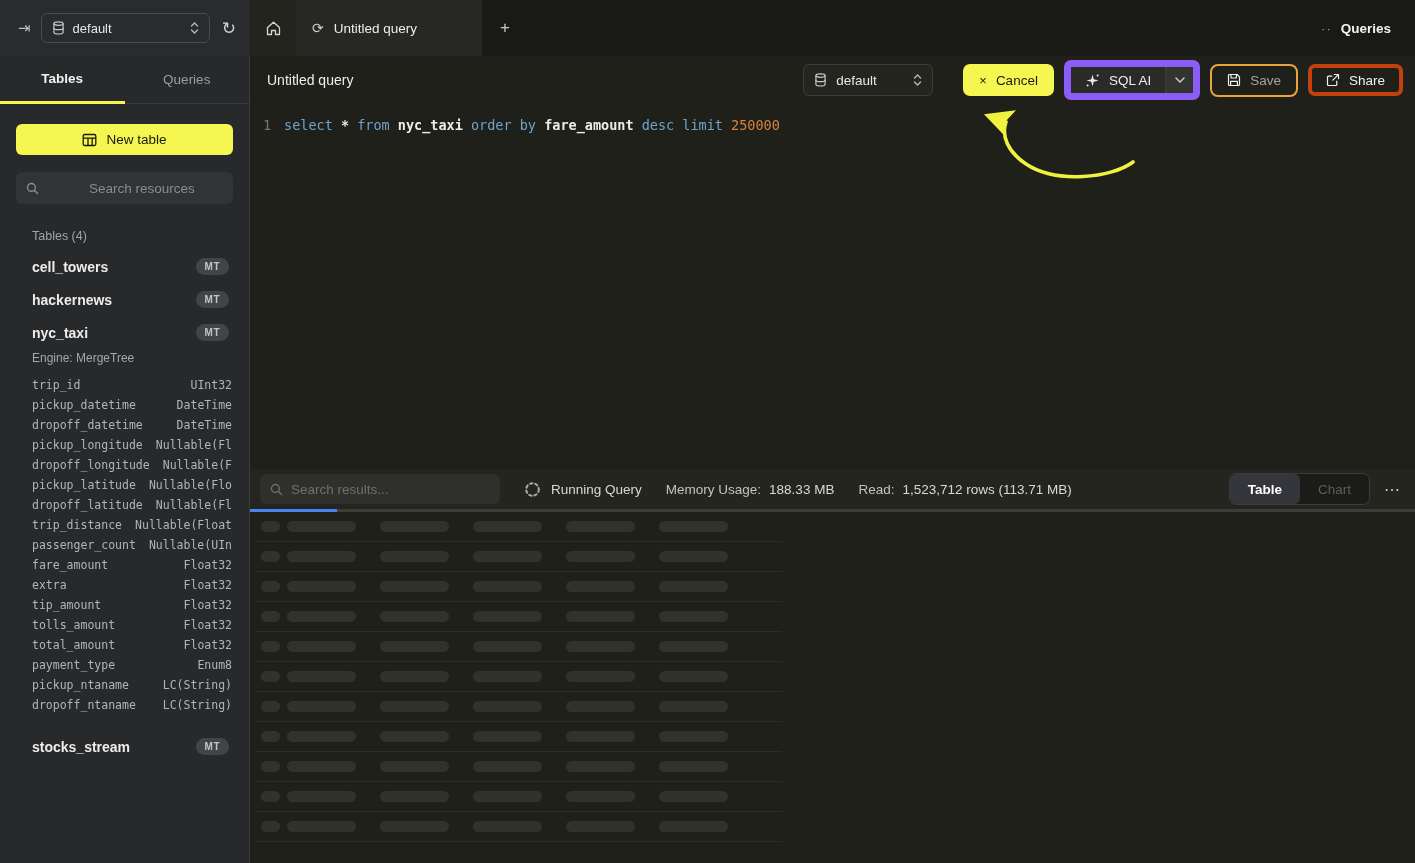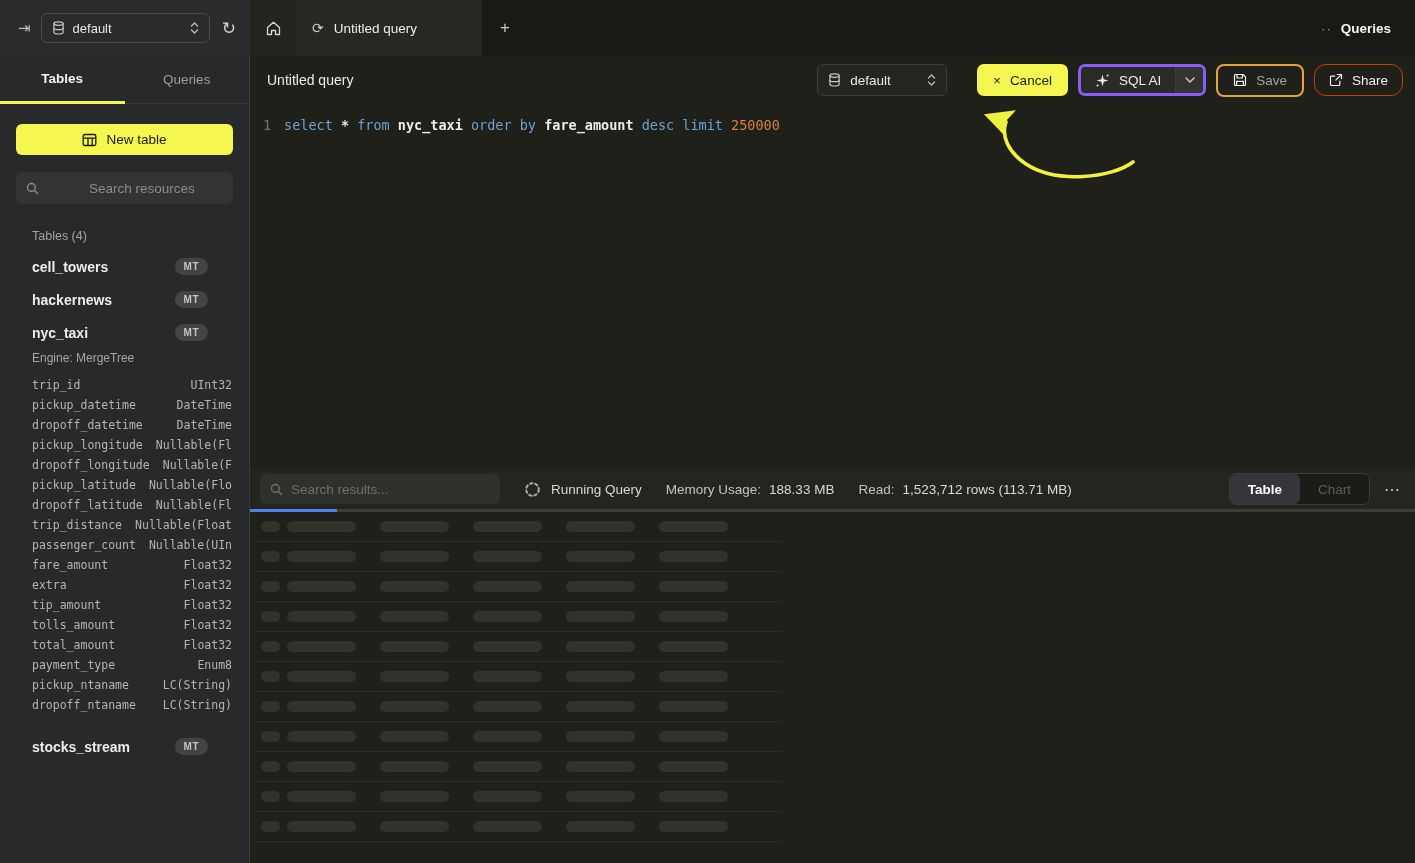--- a/index.html
+++ b/index.html
@@ -30,45 +30,45 @@
 
   
   .sidebar { width:250px; flex:0 0 250px; background:#28292b; border-right:1px solid #3a3b3d; display:flex; flex-direction:column; overflow:hidden; }
   .side-tabs { height:48px; flex:0 0 48px; display:flex; }
   .side-tab { flex:1; display:flex; align-items:center; justify-content:center; font-size:13.5px; color:#9c9d9f; cursor:pointer; position:relative; border-bottom:1px solid #38393b; }
   .side-tab.active { color:#f0f1f1; font-weight:600; border-bottom:3px solid #f5f64f; }
   .new-table-btn { margin:20px 16px 0 16px; height:31px; background:#f5f64f; border-radius:6px; display:flex; align-items:center; justify-content:center; gap:9px; color:#181913; font-size:13.5px; cursor:pointer; }
   .side-search { margin:17px 16px 0 16px; height:32px; background:#323335; border-radius:6px; display:flex; align-items:center; gap:8px; padding:0 10px; cursor:text; }
   .side-search .ph { color:#8b8c8e; font-size:13.5px;margin-left:42px; }
   .section-label { margin:25px 0 0 32px; font-size:12.5px; color:#a2a3a5; }
-  .tbl-row { height:33px; display:flex; align-items:center; padding:0 41px 0 32px; cursor:pointer; }
+  .tbl-row { height:33px; display:flex; align-items:center; padding:0 20px 0 32px; cursor:pointer; }
   .tbl-row .tname { font-size:14px; font-weight:600; color:#ececec; flex:1; }
   .mt-badge { background:#424446; color:#c3c4c6; font-size:10px; font-weight:700; padding:3px 9px; border-radius:9px; letter-spacing:.5px;text-align:center; }
   .engine-line { padding:2px 0 6px 32px; font-size:12px; color:#a6a7a9; }
   .col-list { padding:4px 0 2px 0; }
   .col-row { height:20px; display:flex; align-items:center; padding:0 17px 0 32px; font-family:"DejaVu Sans Mono", monospace; font-size:11.5px; color:#b3b4b5; }
   .col-row .cname { white-space:nowrap; }
   .col-row .ctype { flex:1; text-align:right; white-space:nowrap; overflow:hidden; }
   .first-tbl { margin-top:7px; }
   .stocks-row { margin-top:13px; }
 
   
   .main { flex:1; display:flex; flex-direction:column; position:relative; background:#1f201a; min-width:0; }
   .query-toolbar { height:48px; flex:0 0 48px; display:flex; align-items:center; padding:0 12px 0 17px; }
   .qt-title { font-size:14px; color:#eceded; }
   .qt-right { margin-left:auto; display:flex; align-items:center; gap:10px; }
   .tb-db-select { display:flex; align-items:center; gap:9px; width:130px; height:32px; padding:0 10px; background:#24251f; border:1px solid #3c3d38; border-radius:6px; font-size:13.5px; color:#e6e7e8; cursor:pointer; margin-right:20px; }
   .tb-db-select .spacer { flex:1; }
   .cancel-btn { height:32px; padding:0 16px; background:#f5f64f; border-radius:7px; display:flex; align-items:center; gap:9px; color:#1b1c15; font-size:13.5px; cursor:pointer; }
   .cancel-btn .x { font-size:13px; }
-  .sqlai-btn { height:32px; display:flex; align-items:stretch; background:#2a2b26; border:3px solid #8b5cf6; border-radius:7px; overflow:hidden; cursor:pointer; }
+  .sqlai-btn { height:40px; display:flex; align-items:stretch; background:#2a2b26; border:7px solid #8b5cf6; border-radius:7px; overflow:hidden; cursor:pointer; }
   .sqlai-main { display:flex; align-items:center; gap:9px; padding:0 14px; font-size:13.5px; color:#eceded; }
   .sqlai-caret { width:28px; display:flex; align-items:center; justify-content:center; background:#33342f; color:#c9cac6; font-size:11px; border-left:1px solid #3c3d38; }
   .save-btn { height:33px; padding:0 15px; border:2px solid #e8a33d; border-radius:8px; display:flex; align-items:center; gap:9px; font-size:13.5px; color:#a3a3a3; background:transparent; cursor:pointer; }
-  .share-btn { height:32px; padding:0 14px; border:1px solid #c2410c; border-radius:12px; display:flex; align-items:center; gap:9px; font-size:13.5px; color:#f0f1f1; background:transparent; cursor:pointer; }
+  .share-btn { height:32px; padding:0 14px; border:4px solid #c2410c; border-radius:7px; display:flex; align-items:center; gap:9px; font-size:13.5px; color:#f0f1f1; background:transparent; cursor:pointer; }
   .btn-ico { display:flex; align-items:center; }
 
   .editor { flex:1; padding:11px 0 0 0; font-family:"DejaVu Sans Mono", monospace; font-size:13.5px; position:relative; min-height:0; }
   .code-line { display:flex; white-space:pre; line-height:20px; }
   .line-no { width:34px; flex:0 0 34px; text-align:center; color:#75766f; }
   .tok-kw { color:#6ea2d0;margin-top:18px; }
   .tok-id { color:#ecede9; font-weight:700; }
   .tok-num { color:#d9803f; }
 
   .annot-arrow { position:absolute; top:0; left:0; pointer-events:none; }

